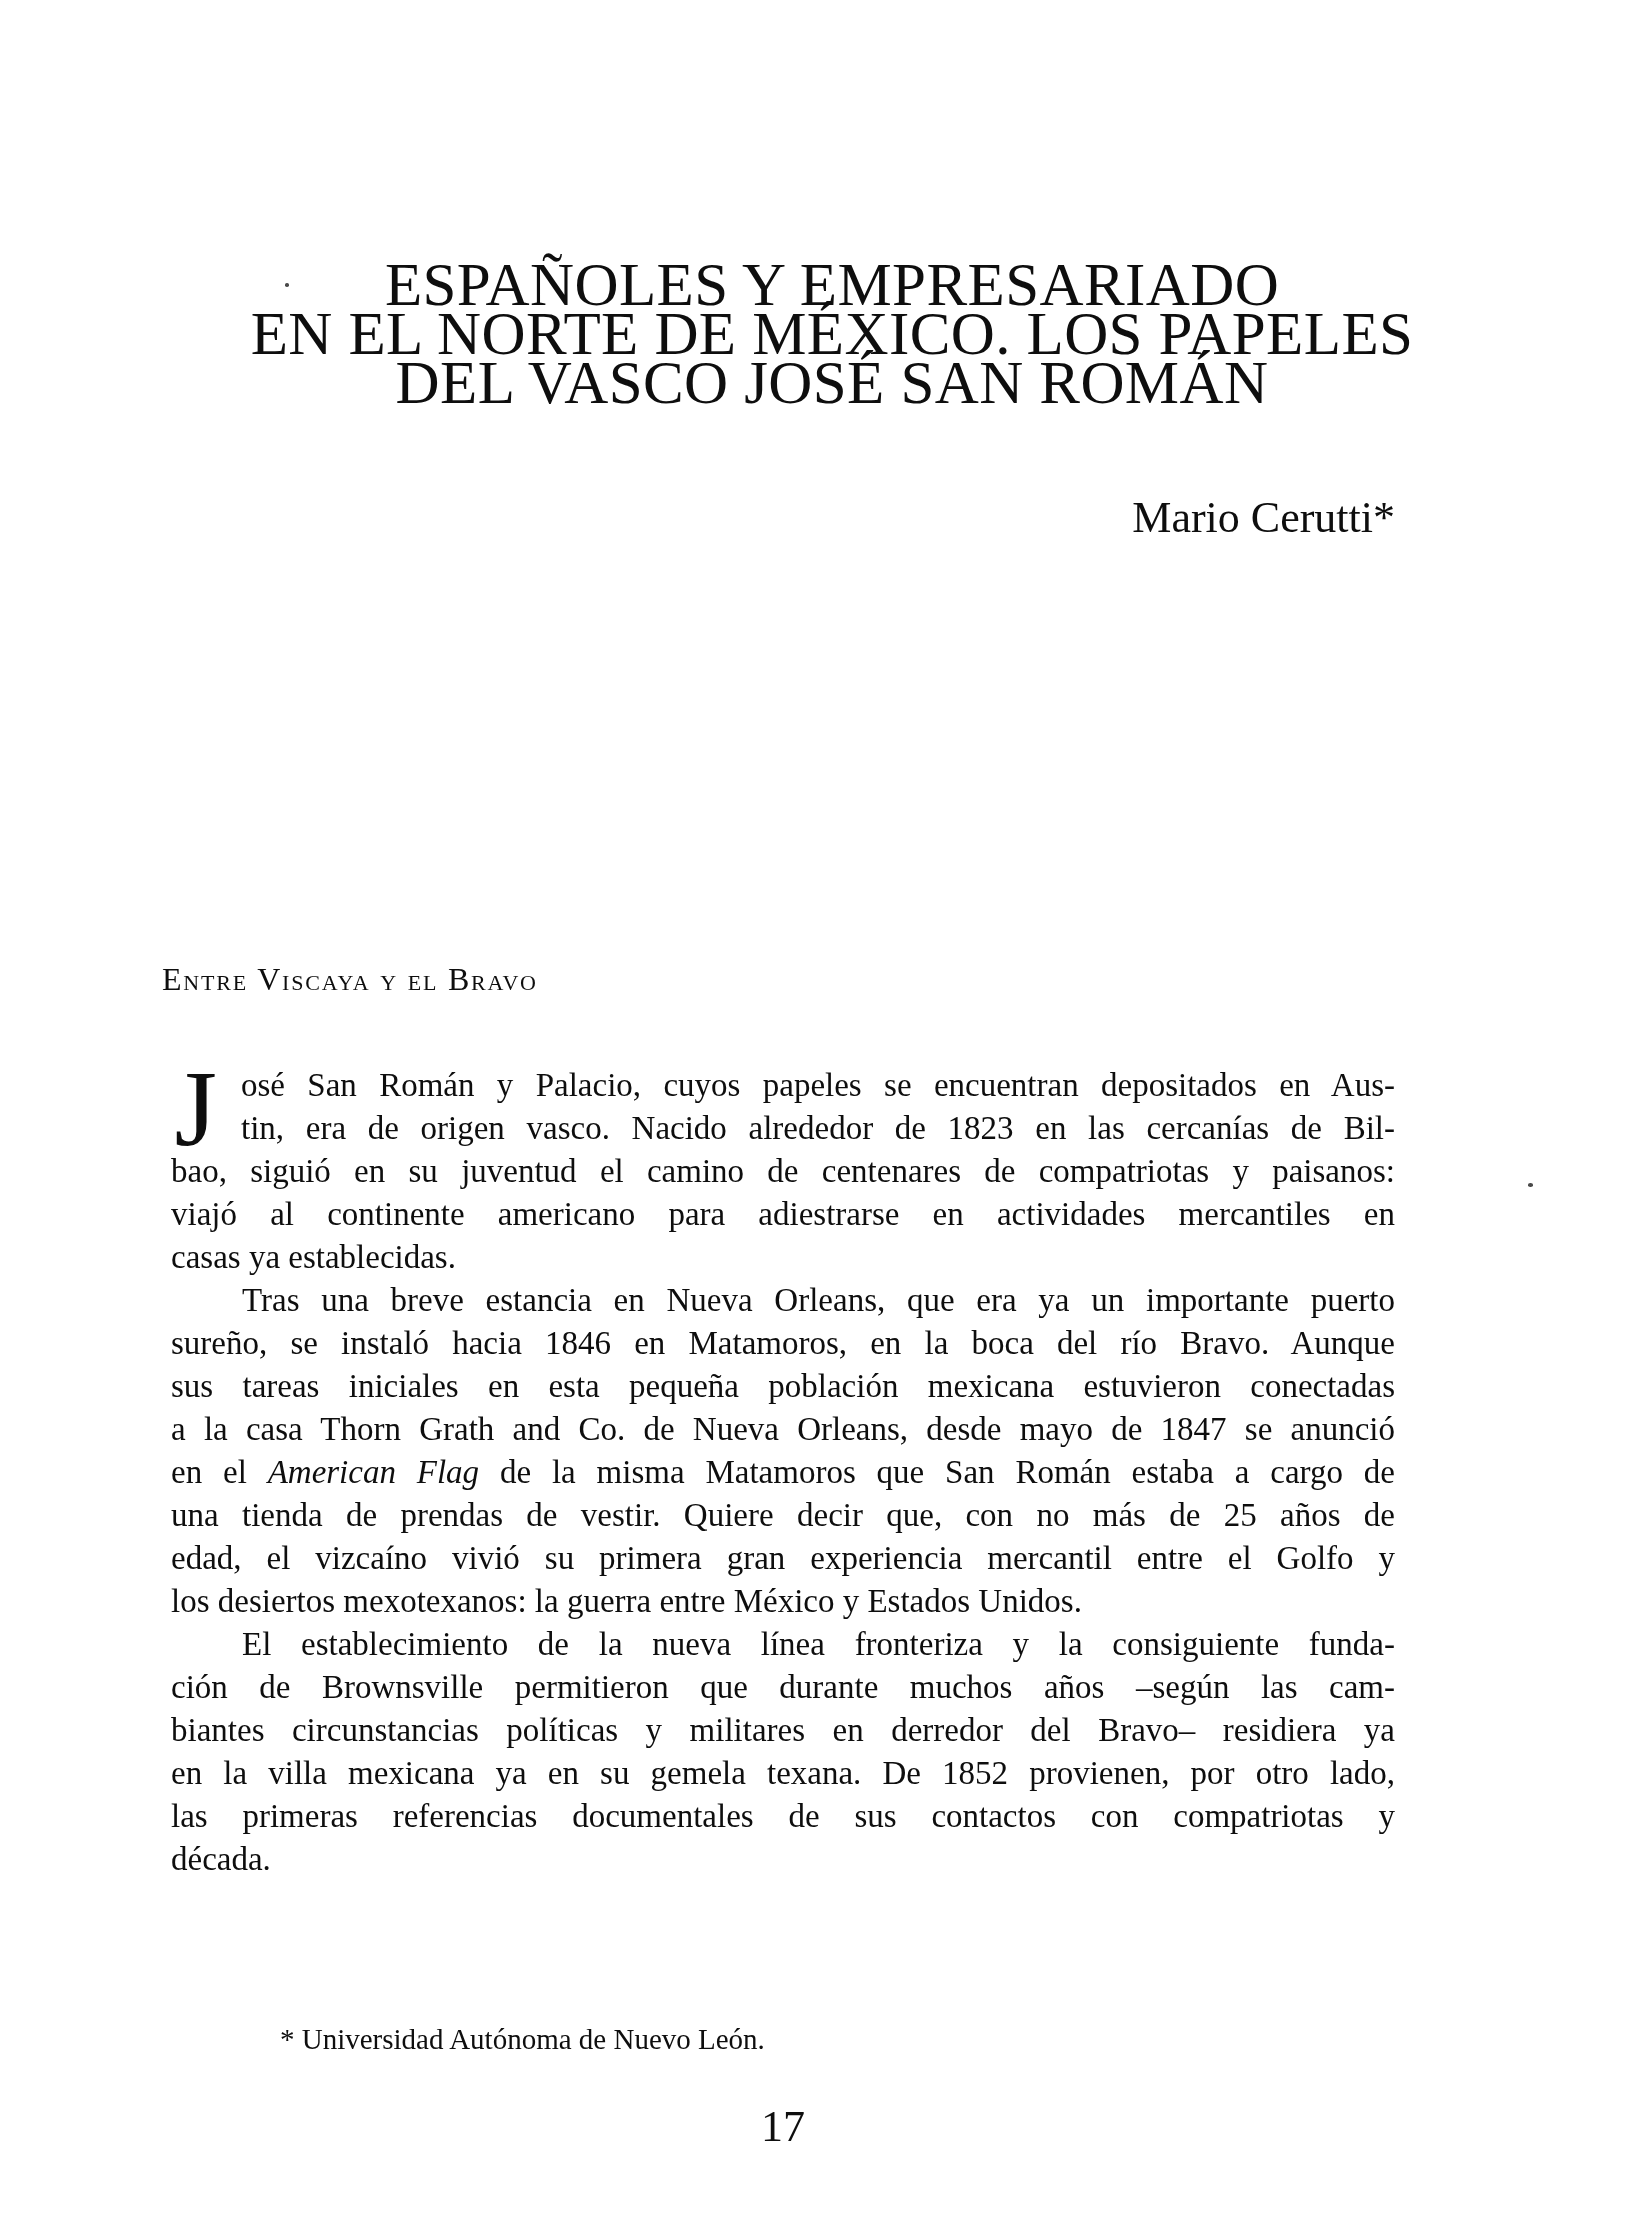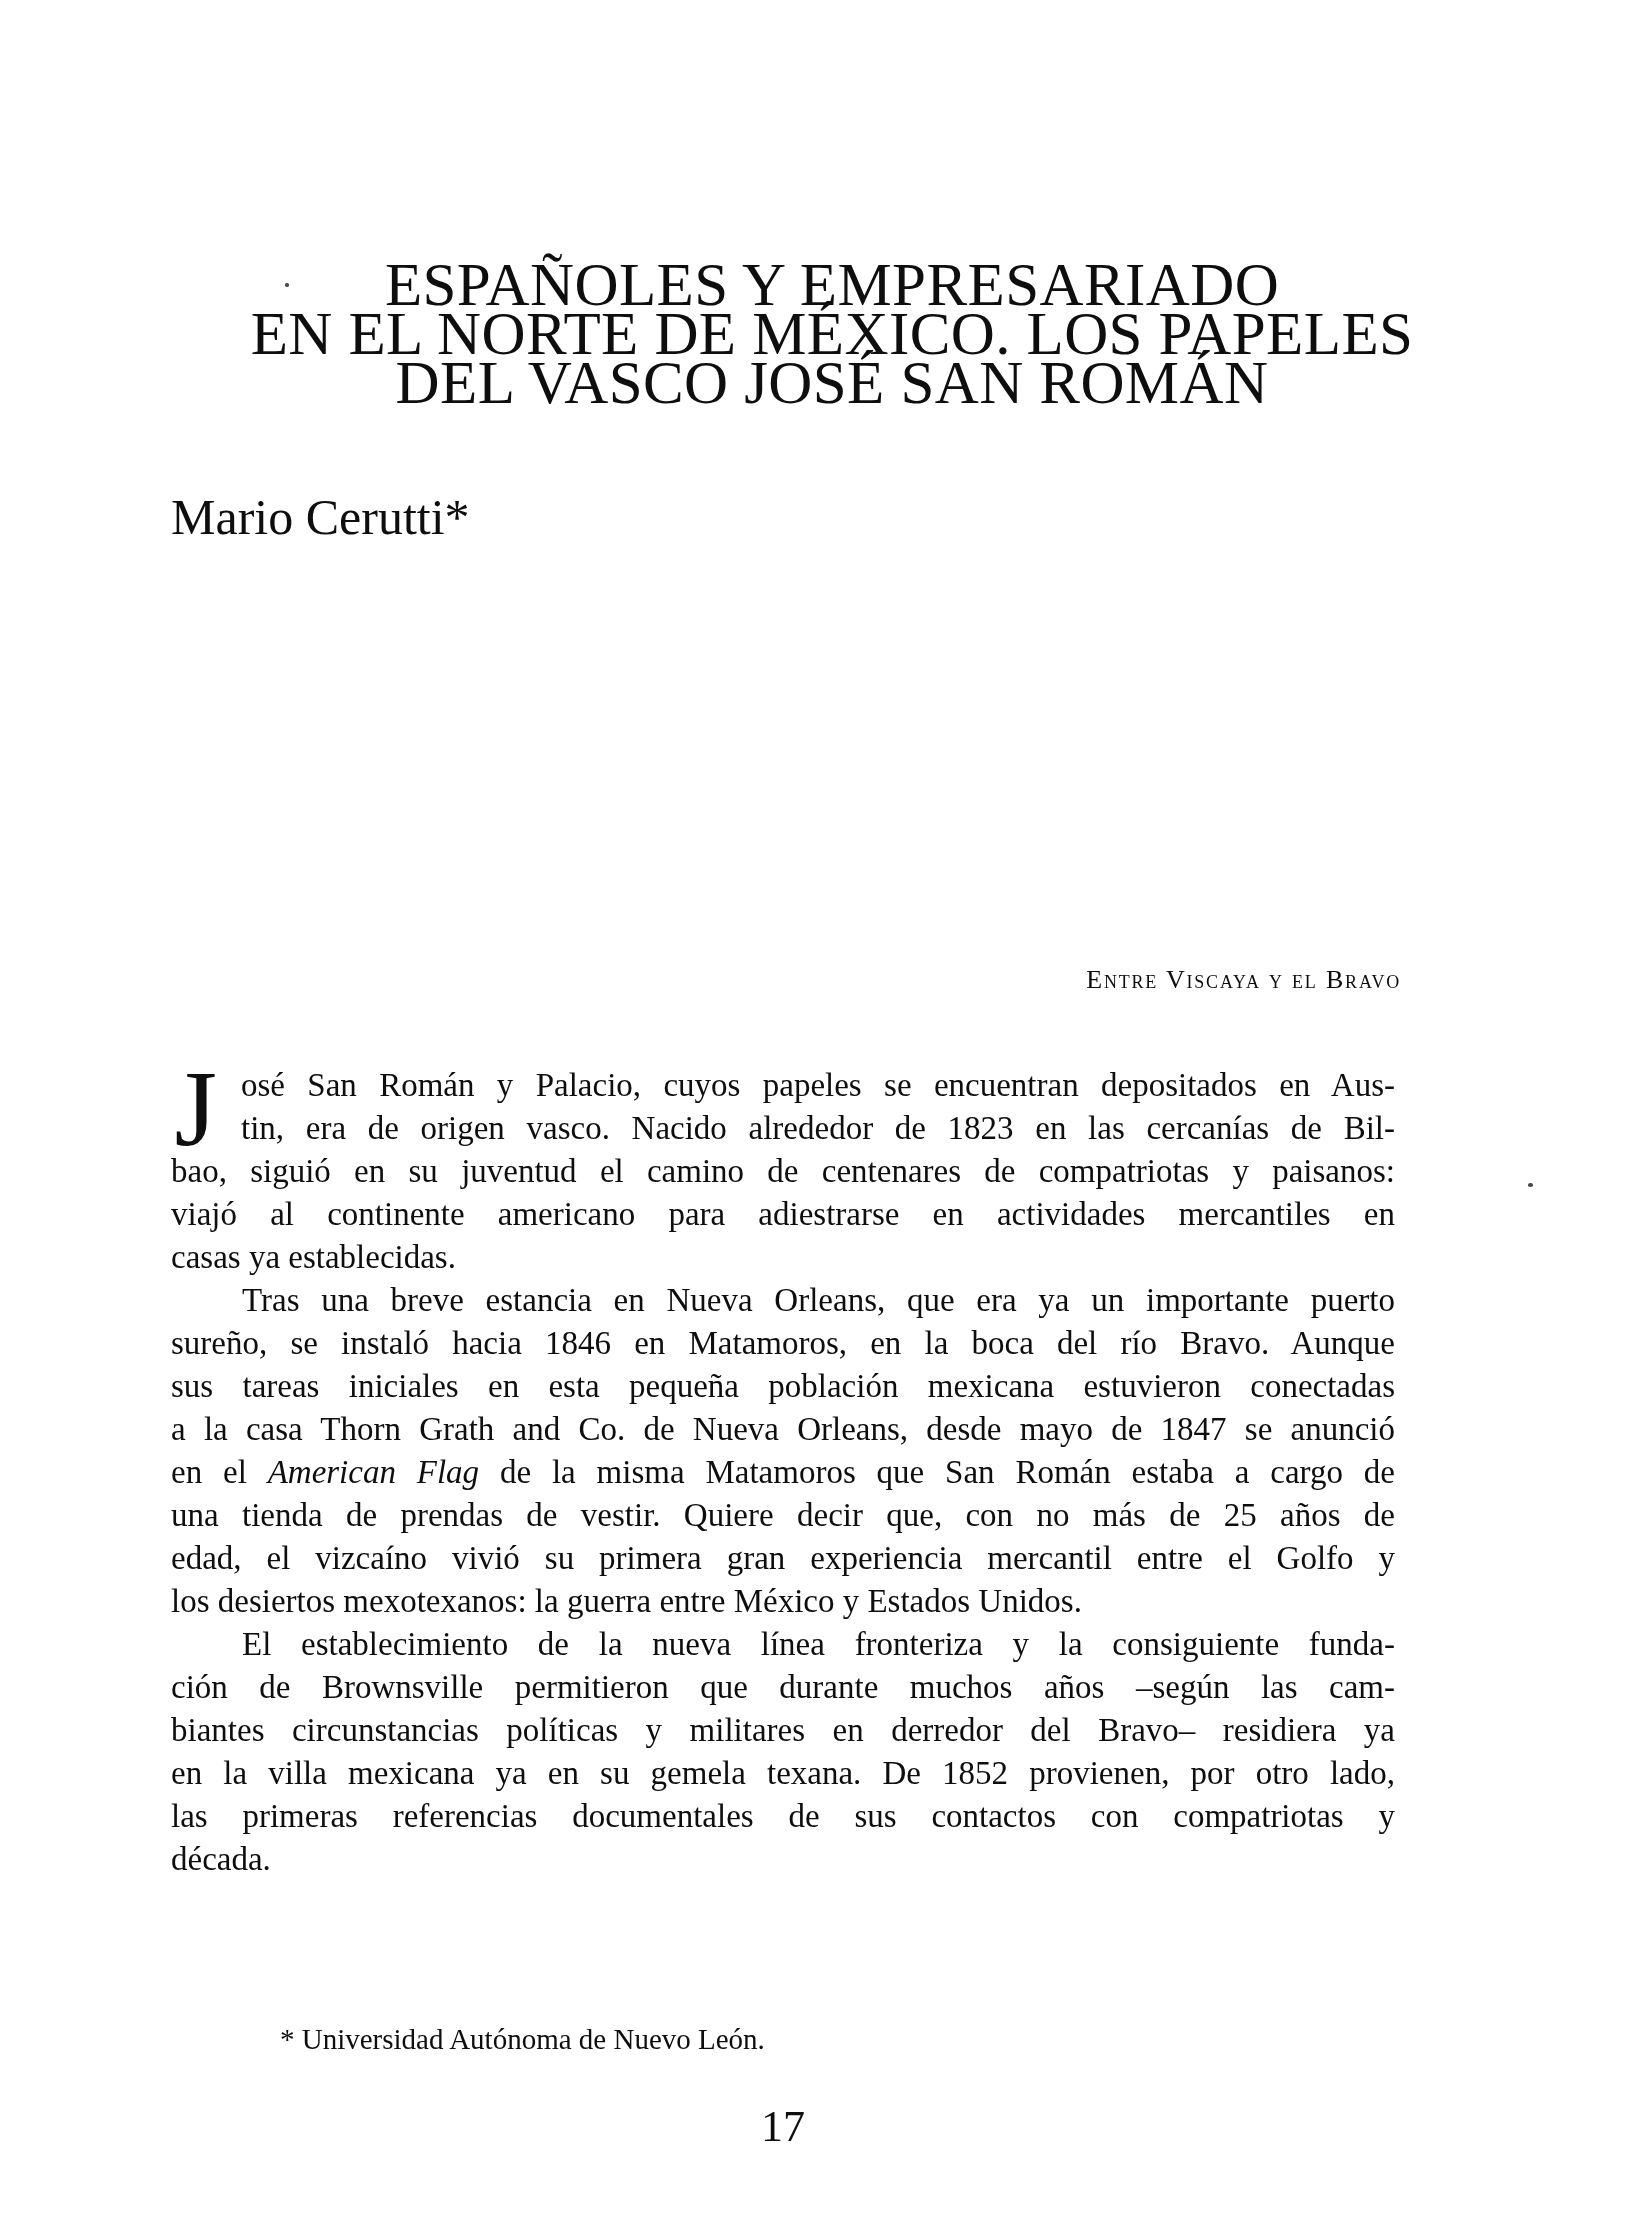--- a/index.html
+++ b/index.html
@@ -14,28 +14,28 @@
   .title-block{
     position:absolute;top:260px;left:0;width:1648px;
     text-align:center;
     font-size:61px;line-height:49px;
     letter-spacing:0.4px;
     white-space:nowrap;
     margin-left:8px;
   }
   .author{
     position:absolute;top:495px;left:171px;width:1224px;
-    text-align:left;
-    font-size:50px;line-height:45px;
+    text-align:right;
+    font-size:44px;line-height:45px;
   }
   .section-heading{
-    position:absolute;top:959px;left:177px;width:1224px;
-    text-align:right;
+    position:absolute;top:959px;left:162px;width:1224px;
+    text-align:left;
     font-variant:small-caps;
-    font-size:26px;line-height:41px;
+    font-size:32px;line-height:41px;
     letter-spacing:1.8px;
   }
   .body-text{
     position:absolute;top:1064px;left:171px;width:1224px;
     font-size:33px;line-height:43px;
   }
   .para{margin:0;}
   .para::after{content:"";display:block;clear:none;}
   .line{
     text-align:justify;

